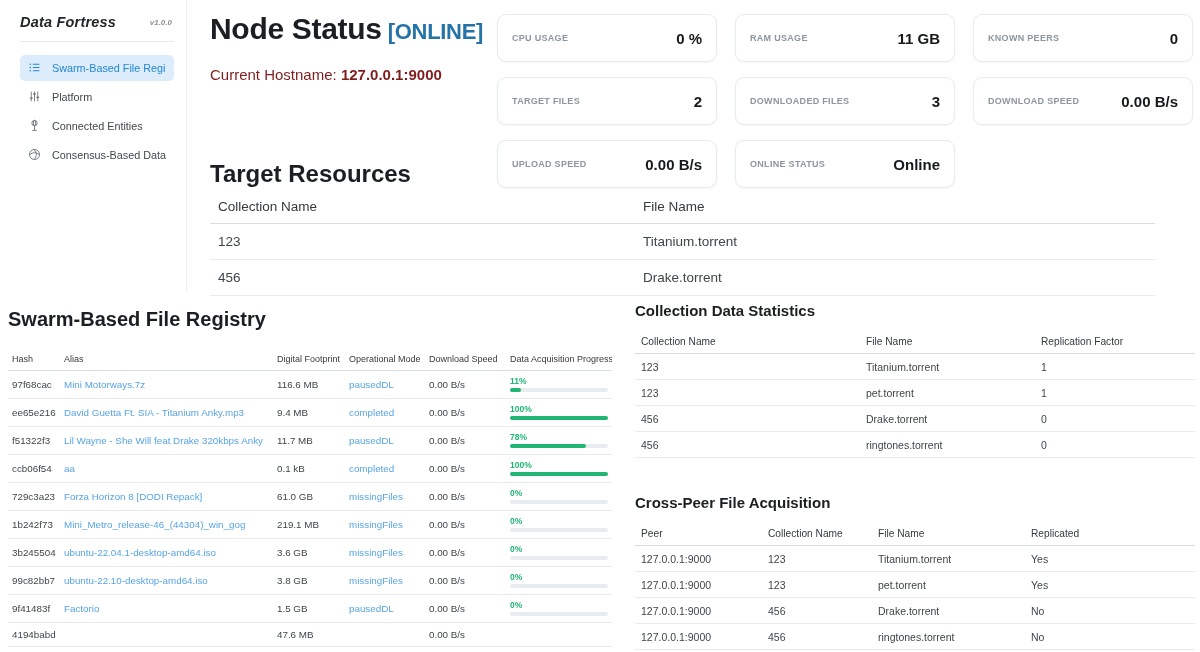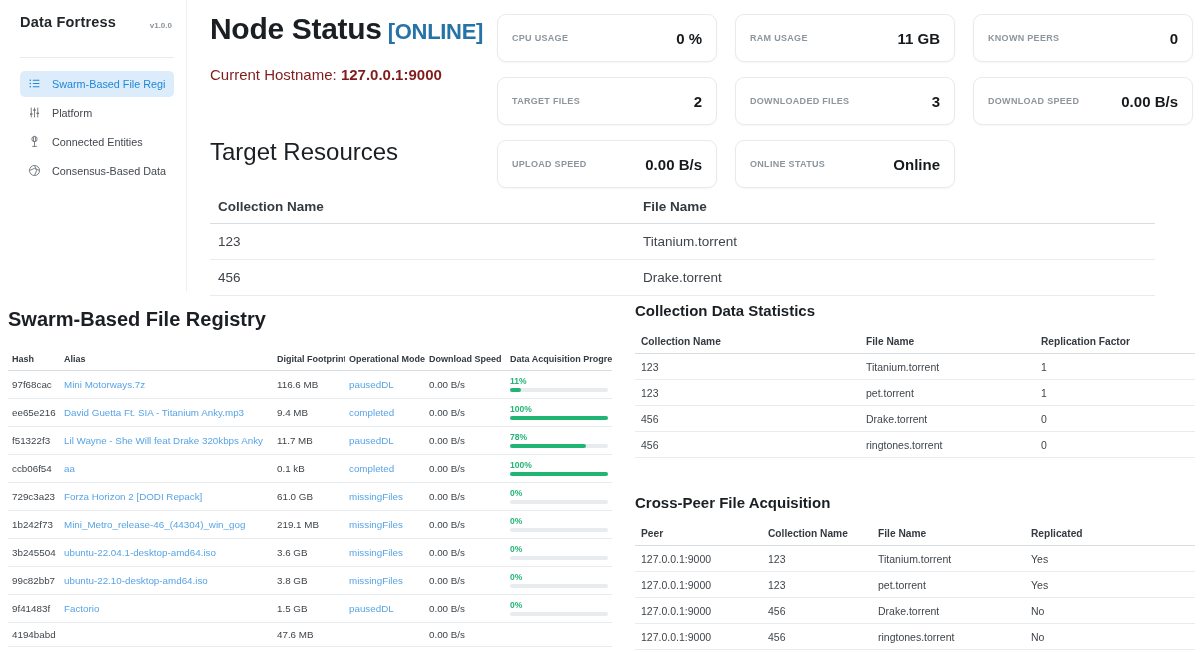--- a/index.html
+++ b/index.html
@@ -9,22 +9,22 @@
     background:#ffffff; color:#212529;
     font-family:"Liberation Sans", sans-serif;
     --accent:#2287d8; --link:#58a4e6; --statusblue:#2573a7; --green:#21b573;
     --activebg:#dcecfb; --border:#e7eaee; --rowline:#e9ecef; --star:#f0b429;
   }
   .nowrap { white-space:nowrap; overflow:hidden; }
 
   
   .sidebar { position:absolute; left:0; top:0; width:187px; height:292px;
     border-right:1px solid #eef0f3; padding:14px 12px 0 20px; }
-  .sidebar-head { display:flex; justify-content:space-between; align-items:flex-end;
-    padding-bottom:27px; border-bottom:1px solid #e9ecef; padding-right:2px; }
+  .sidebar-head { display:flex; justify-content:space-between; align-items:center;
+    padding-bottom:11px; border-bottom:1px solid #e9ecef; padding-right:2px;font-style:italic; }
   .app-name { font-weight:bold; font-size:14.5px; color:#23272b; letter-spacing:.2px; }
   .version { font-size:8px; color:#8a929a; font-weight:bold; }
   .side-items { margin-top:13px; }
   .side-item { display:flex; align-items:center; gap:10px; padding:6px 8px;
     border-radius:5px; font-size:10.8px; color:#42474d; margin-bottom:3px; cursor:pointer; }
   .side-item .icn { width:14px; height:14px; display:inline-flex; color:#6b7177; flex:none; }
   .side-item .icn svg { width:13px; height:13px; }
   .side-item.active { background:var(--activebg); color:var(--accent); }
   .side-item.active .icn { color:var(--accent); }
 
@@ -39,28 +39,28 @@
   .stats { position:absolute; left:497px; top:14px; width:696px;
     display:flex; flex-wrap:wrap; gap:15px 18px; }
   .stat-card { width:220px; height:48px; border:1px solid var(--border); border-radius:9px;
     display:flex; align-items:center; justify-content:space-between; padding:0 14px;
     background:#fff; box-shadow:0 1px 2px rgba(20,30,40,.04); }
   .stat-label { font-size:9px; font-weight:bold; color:#8d959e; letter-spacing:.3px; }
   .stat-value { font-size:15px; font-weight:bold; color:#16191c; white-space:nowrap; }
 
   
   table.tbl { border-collapse:collapse; table-layout:fixed; position:absolute; }
-  table.tbl th { text-align:left; font-weight:bold; color:#343a40;
+  table.tbl th { text-align:left; font-weight:normal; color:#343a40;
     border-bottom:1px solid #d9dee3; }
   table.tbl td { color:#3f454b; border-bottom:1px solid var(--rowline); }
   table.tbl th, table.tbl td { white-space:nowrap; overflow:hidden; }
 
   
-  .target-title { position:absolute; left:210px; top:138px; margin:0;
-    font-size:24px; font-weight:normal; color:#1b1f23; }
+  .target-title { position:absolute; left:210px; top:160px; margin:0;
+    font-size:24px; font-weight:bold; color:#1b1f23; }
   .target-tbl { left:210px; top:190px; width:945px; }
   .target-tbl th { font-size:13.5px; padding:9px 8px; }
   .target-tbl td { font-size:13.5px; padding:10px 8px; color:#26292d; }
   .target-tbl th:nth-child(1), .target-tbl td:nth-child(1) { width:425px; }
 
   
   .registry-title { position:absolute; left:8px; top:308px; margin:0;
     font-size:20px; font-weight:bold; color:#1b1f23; }
   .registry-tbl { left:8px; top:348px; width:604px; }
   .registry-tbl th { font-size:9px; padding:6px 4px; }
@@ -270,21 +270,21 @@
         <td>0.00 B/s</td>
         <td>
           <div class="pct">100%</div>
           <div class="track">
             <div class="fill" style="width: 100%;"></div>
           </div>
         </td>
       </tr>
       <tr>
         <td>729c3a23</td>
-        <td class="nowrap"><span class="link">Forza Horizon 2 [DODI Repack]</span></td>
+        <td class="nowrap"><span class="link">Forza Horizon 8 [DODI Repack]</span></td>
         <td>61.0 GB</td>
         <td><span class="link">missingFiles</span></td>
         <td>0.00 B/s</td>
         <td>
           <div class="pct">0%</div>
           <div class="track">
             <div class="fill" style="width: 0%;"></div>
           </div>
         </td>
       </tr>

